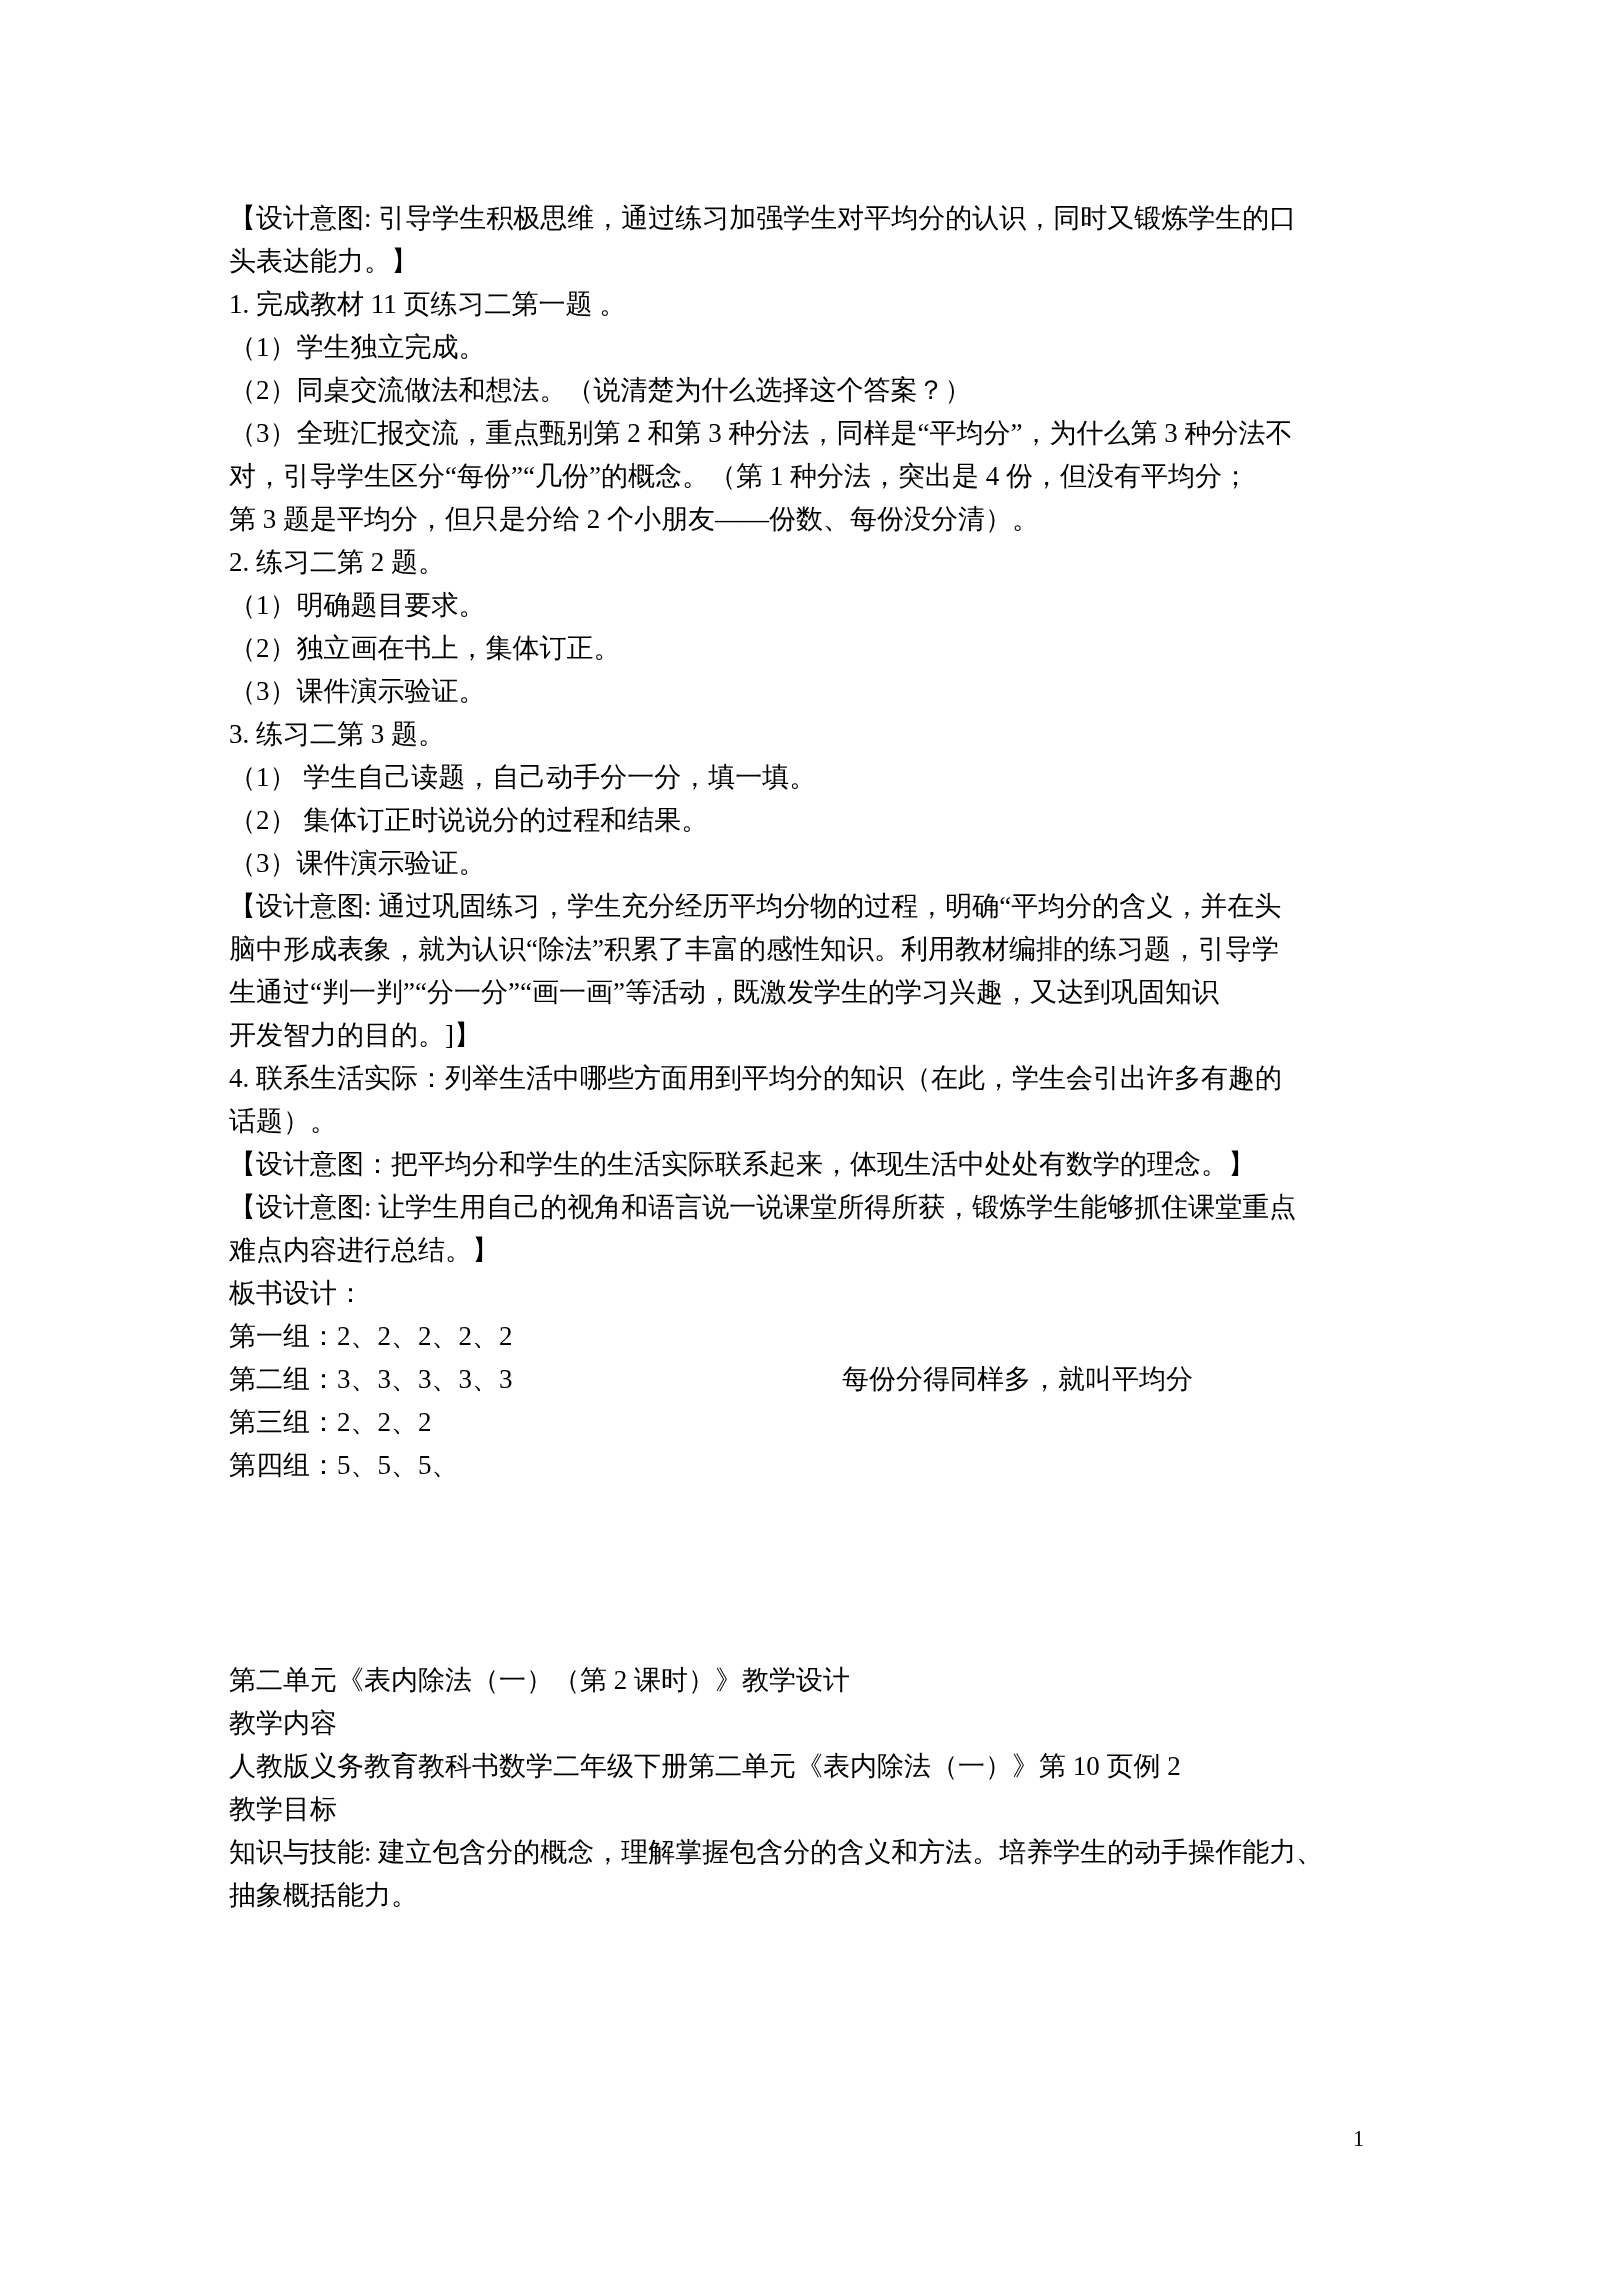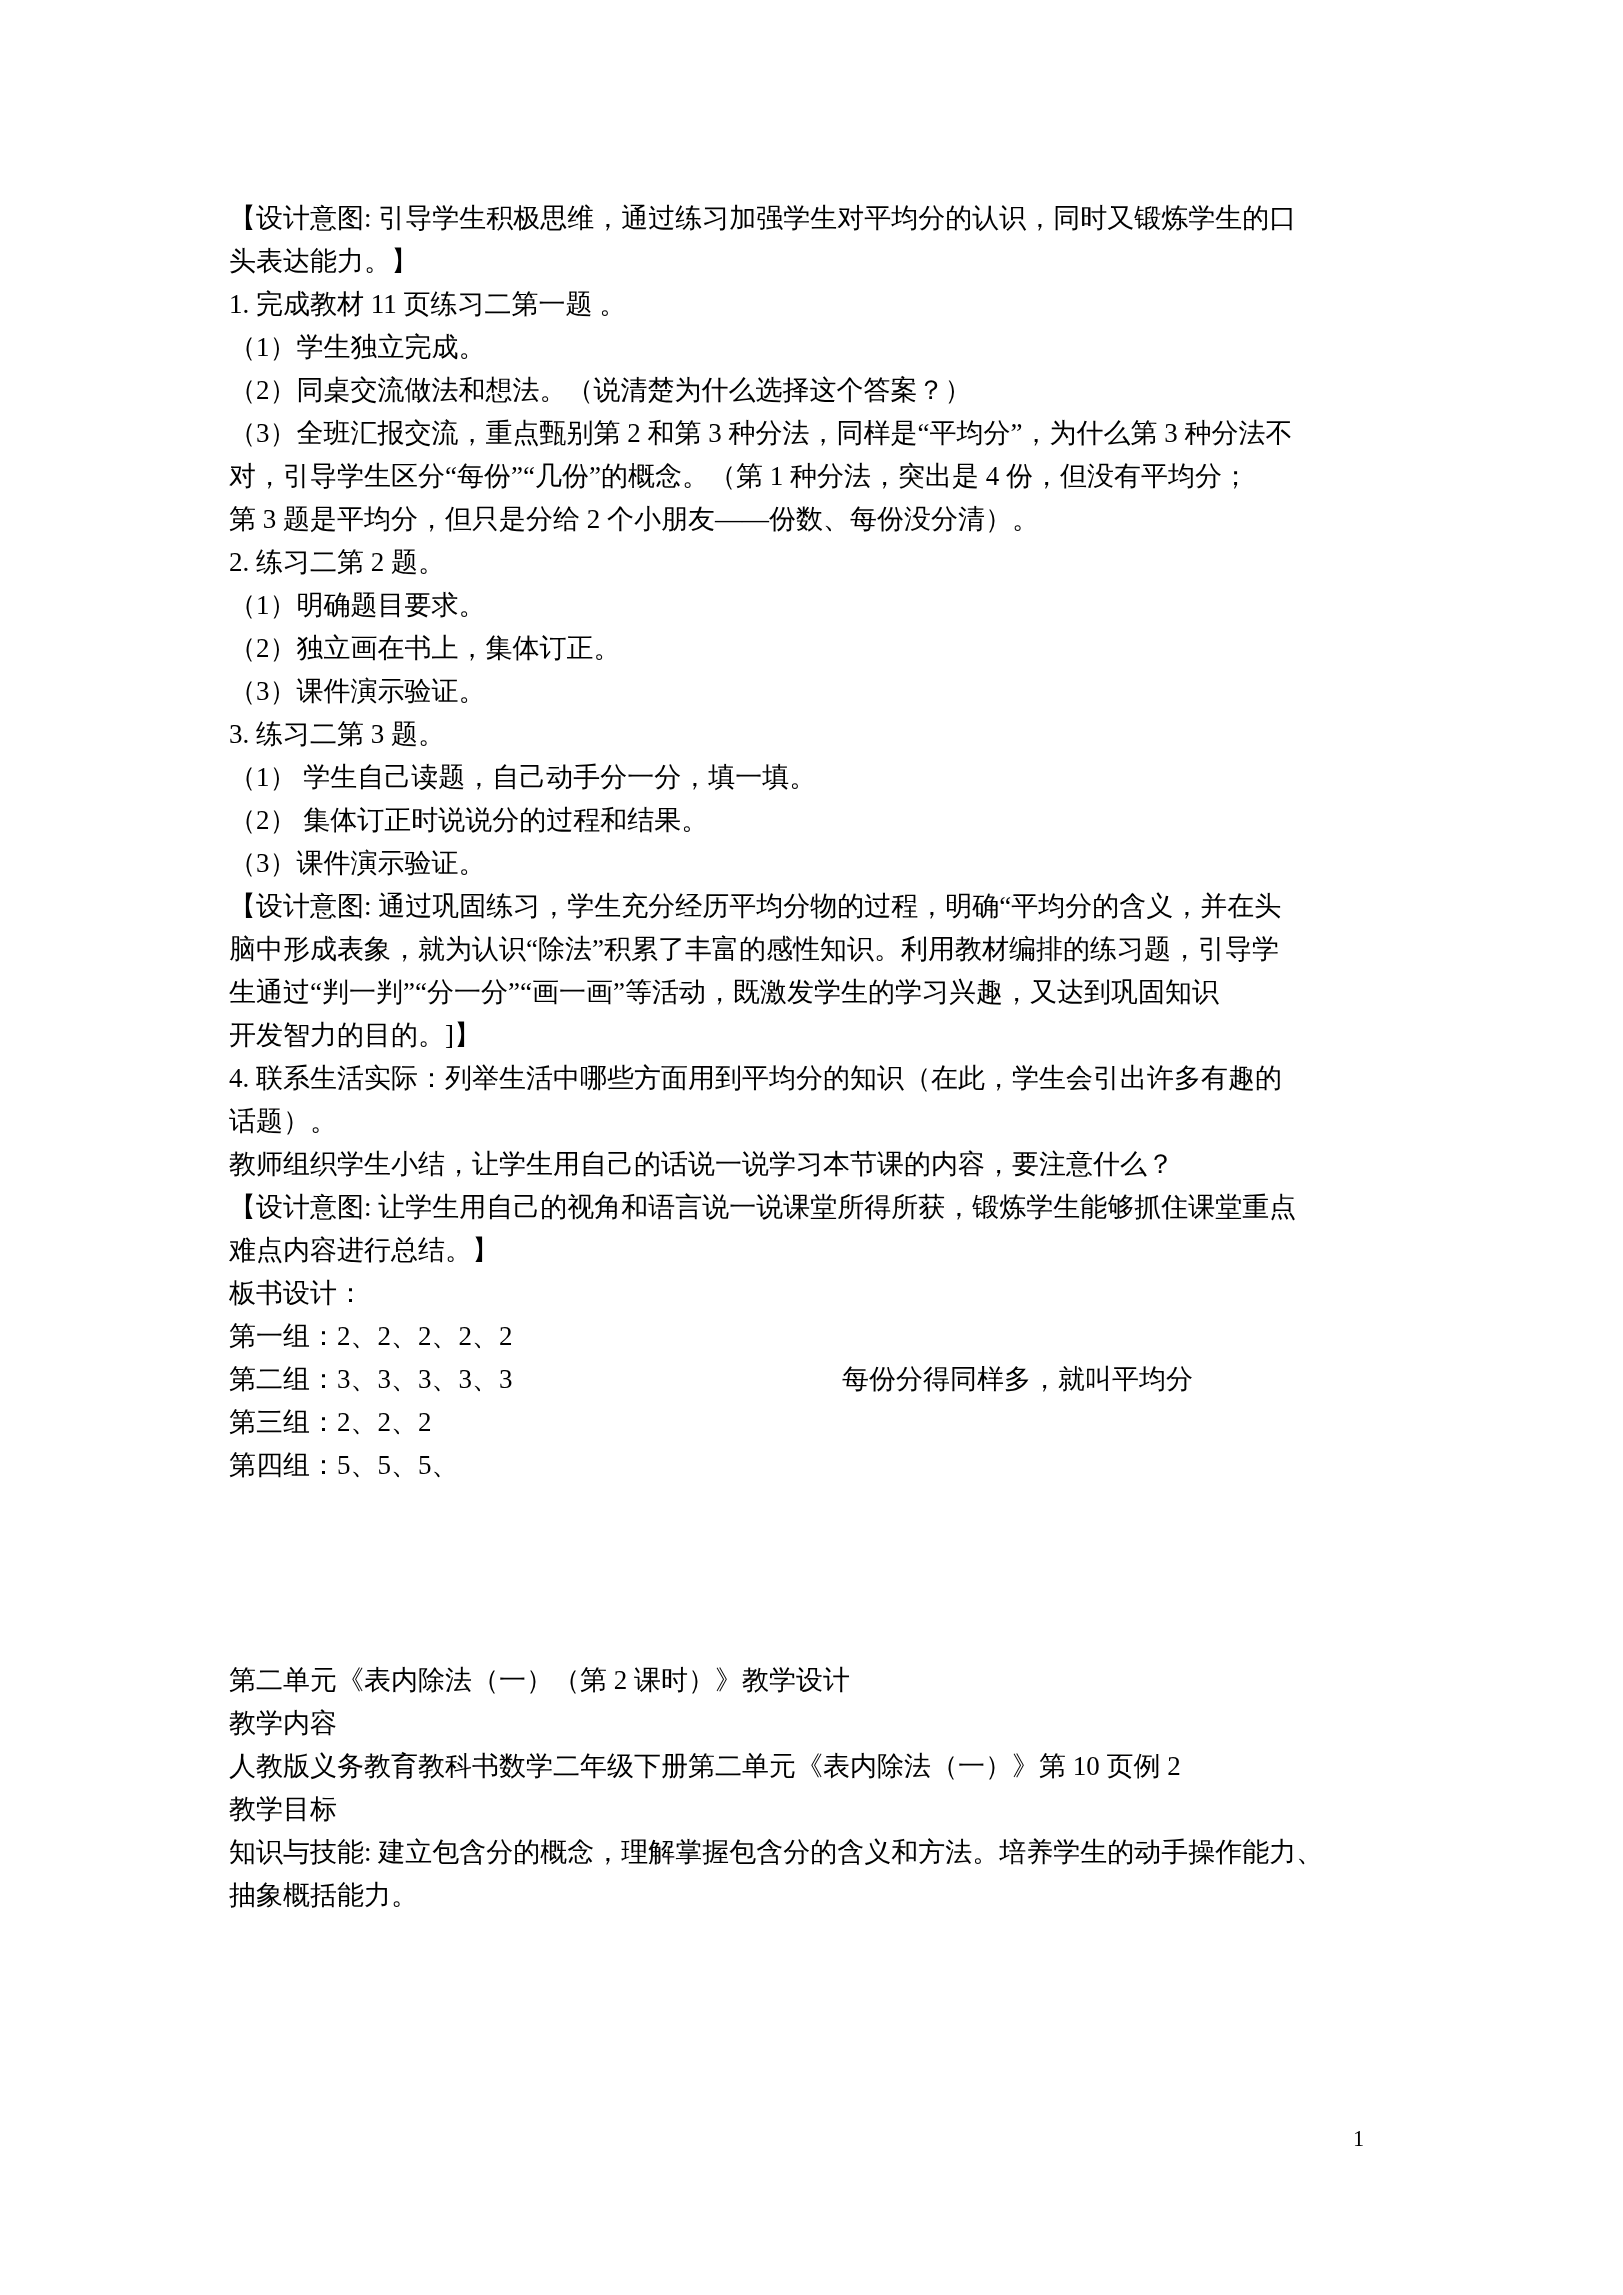--- a/index.html
+++ b/index.html
@@ -66,21 +66,21 @@
       <div class="line"><span>3. 练习二第 3 题。</span></div>
       <div class="line"><span>（1） 学生自己读题，自己动手分一分，填一填。</span></div>
       <div class="line"><span>（2） 集体订正时说说分的过程和结果。</span></div>
       <div class="line"><span>（3）课件演示验证。</span></div>
       <div class="line"><span>【设计意图: 通过巩固练习，学生充分经历平均分物的过程，明确“平均分的含义，并在头</span></div>
       <div class="line"><span>脑中形成表象，就为认识“除法”积累了丰富的感性知识。利用教材编排的练习题，引导学</span></div>
       <div class="line"><span>生通过“判一判”“分一分”“画一画”等活动，既激发学生的学习兴趣，又达到巩固知识</span></div>
       <div class="line"><span>开发智力的目的。]】</span></div>
       <div class="line"><span>4. 联系生活实际：列举生活中哪些方面用到平均分的知识（在此，学生会引出许多有趣的</span></div>
       <div class="line"><span>话题）。</span></div>
-      <div class="line"><span>教师组织学生小结，让学生用自己的话说一说学习本节课的内容，要注意什么？</span></div>
+      <div class="line"><span>【设计意图：把平均分和学生的生活实际联系起来，体现生活中处处有数学的理念。】</span></div>
       <div class="line"><span>【设计意图: 让学生用自己的视角和语言说一说课堂所得所获，锻炼学生能够抓住课堂重点</span></div>
       <div class="line"><span>难点内容进行总结。】</span></div>
       <div class="line"><span>板书设计：</span></div>
       <div class="line"><span>第一组：2、2、2、2、2</span></div>
       <div class="line"><span>第二组：3、3、3、3、3</span><span class="annotation">每份分得同样多，就叫平均分</span></div>
       <div class="line"><span>第三组：2、2、2</span></div>
       <div class="line"><span>第四组：5、5、5、</span></div>
       <div class="line"><span>&nbsp;</span></div>
       <div class="line"><span>&nbsp;</span></div>
       <div class="line"><span>&nbsp;</span></div>

